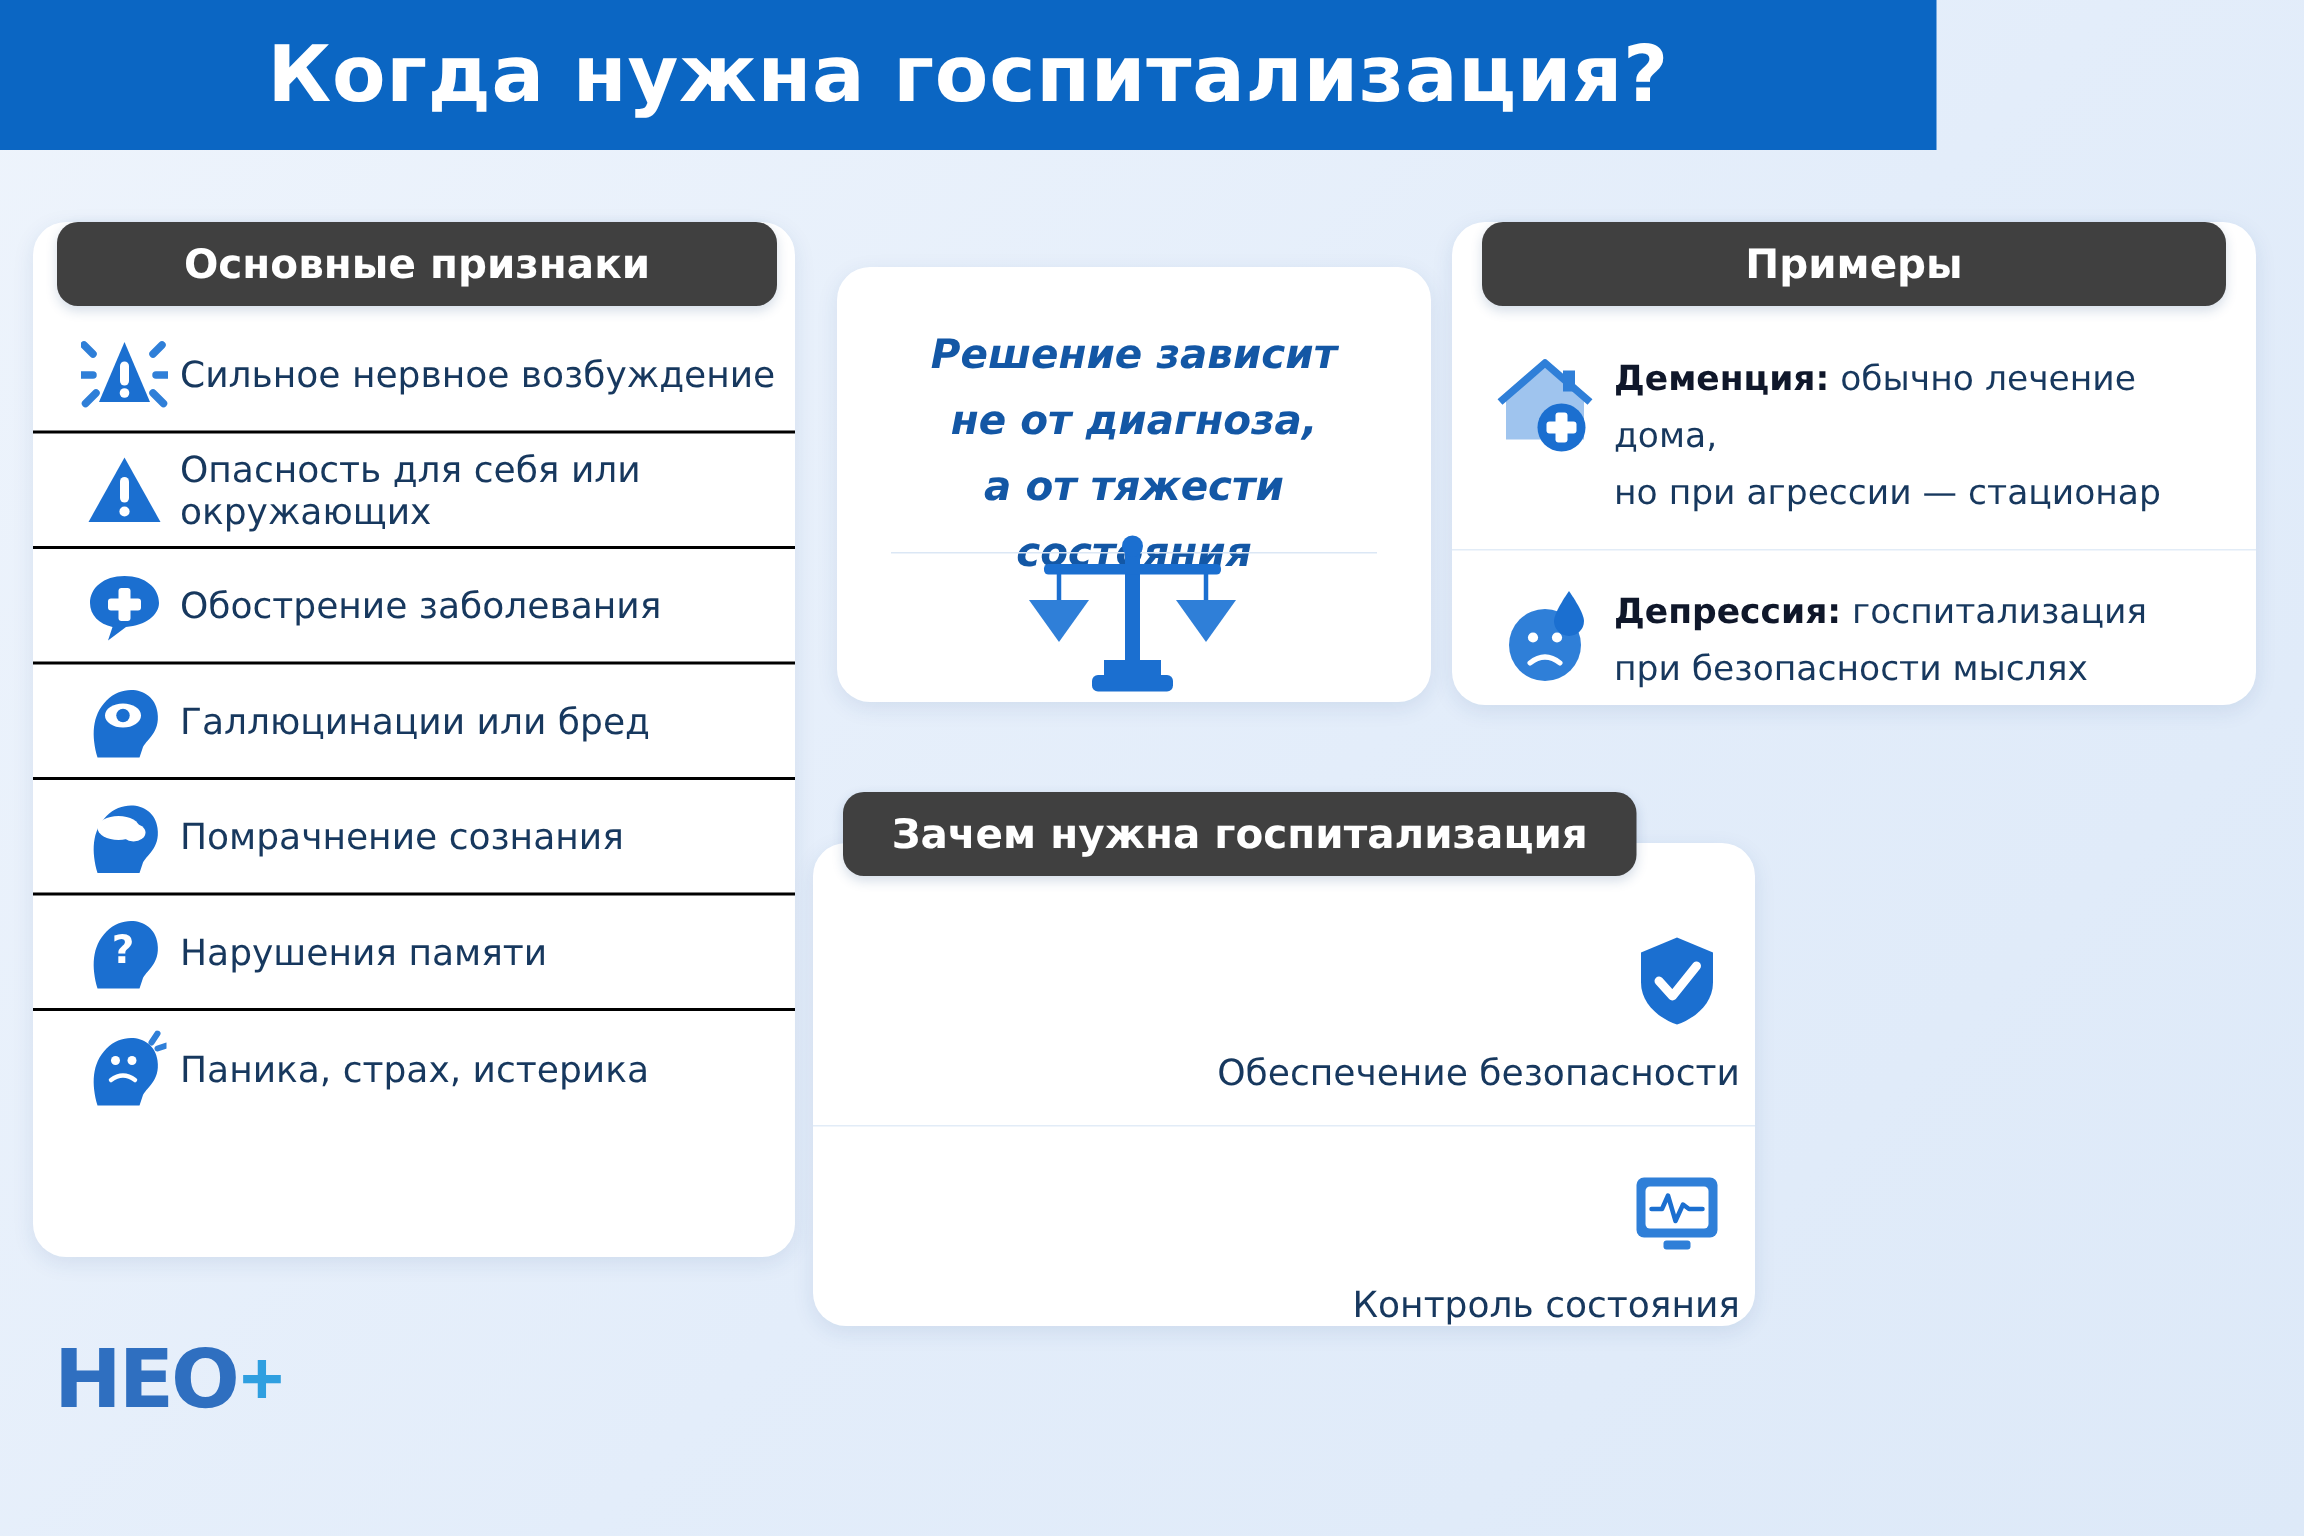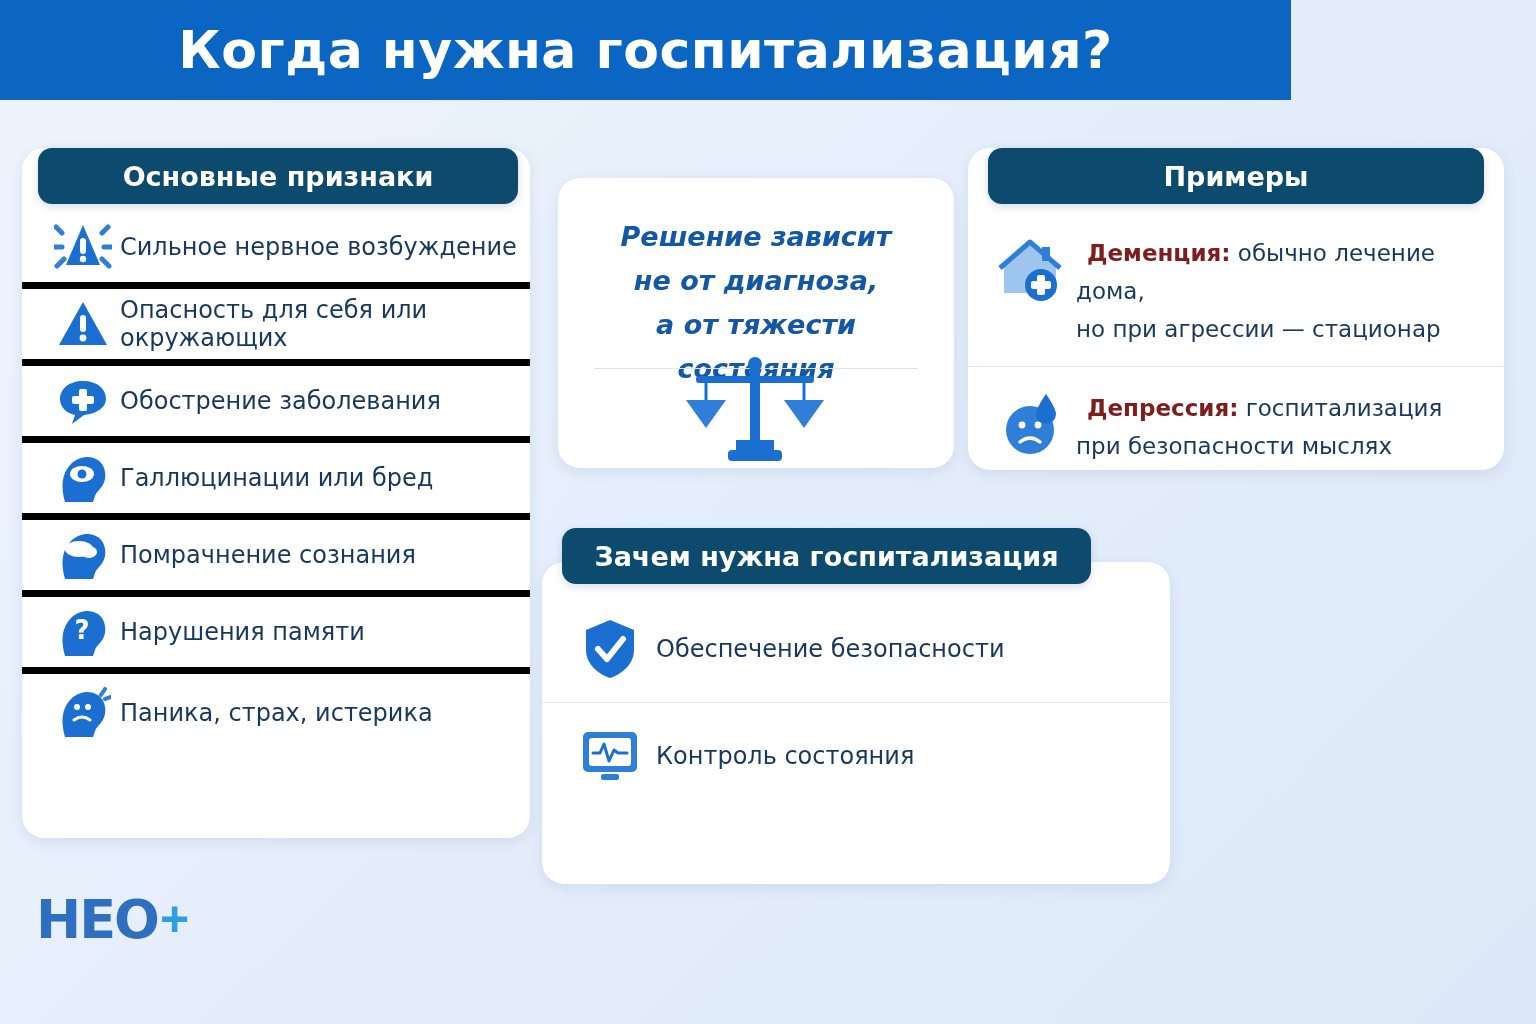--- a/index.html
+++ b/index.html
@@ -31,42 +31,42 @@
 
   
   .card{
     position:absolute;
     background:#ffffff;
     border-radius:22px;
     box-shadow:0 4px 14px rgba(30,70,130,0.10);
   }
   .card-header{
     position:absolute;
-    background:#0c4a6e;
+    background:#404040;
     border-radius:14px;
     display:flex;align-items:center;justify-content:center;
     box-shadow:0 3px 8px rgba(30,70,130,0.18);
   }
   .card-header-label{
     color:#ffffff;font-weight:bold;font-size:27px;
     font-family:"DejaVu Sans",sans-serif;
   }
 
   
   #card-signs{left:22px;top:148px;width:508px;height:690px;}
   #hdr-signs{left:38px;top:148px;width:480px;height:56px;}
   #signs-list{
     position:absolute;left:22px;top:212px;width:508px;
   }
   .sign-row{
     height:77px;
     display:flex;align-items:center;
     padding-left:30px;
     box-sizing:border-box;
-    border-bottom:7px solid #000000;
+    border-bottom:2px solid #000000;
   }
   .sign-row:last-child{border-bottom:none;}
   .sign-icon{width:62px;height:58px;flex:0 0 62px;display:flex;align-items:center;justify-content:center;}
   .sign-text{
     font-size:24px;color:#17385e;margin-left:6px;
     font-family:"DejaVu Sans",sans-serif;
   }
 
   
   #card-decision{left:558px;top:178px;width:396px;height:290px;}
@@ -88,29 +88,29 @@
   .example-row{
     display:flex;align-items:flex-start;padding:18px 26px 18px 26px;
     box-sizing:border-box;border-bottom:1px solid #e2ecf7;
   }
   .example-row:last-child{border-bottom:none;}
   .example-icon{width:78px;height:78px;flex:0 0 78px;display:flex;align-items:center;justify-content:center;}
   .example-text{
     font-size:23px;color:#17385e;line-height:38px;margin-left:4px;padding-top:4px;
     font-family:"DejaVu Sans",sans-serif;
   }
-  .example-text b{color:#7f1d1d;margin-left:11px;}
+  .example-text b{color:#0f172a;}
 
   
   #card-why{left:542px;top:562px;width:628px;height:322px;}
   #hdr-why{left:562px;top:528px;width:529px;height:56px;}
   #why-list{position:absolute;left:542px;top:596px;width:628px;}
   .why-row{
-    display:flex;align-items:center;padding:16px 26px;box-sizing:border-box;
-    border-bottom:1px solid #e2ecf7;min-height:88px;
+    display:flex;align-items:flex-end;padding:16px 10px;box-sizing:border-box;
+    border-bottom:1px solid #e2ecf7;min-height:88px;flex-direction:column;
   }
   .why-row:last-child{border-bottom:none;}
   .why-icon{width:84px;height:74px;flex:0 0 84px;display:flex;align-items:center;justify-content:center;}
   .why-text{
     font-size:24px;color:#17385e;line-height:38px;margin-left:4px;
     font-family:"DejaVu Sans",sans-serif;
   }
 
   
   #logo{position:absolute;left:36px;top:888px;width:230px;height:62px;display:flex;align-items:center;}

